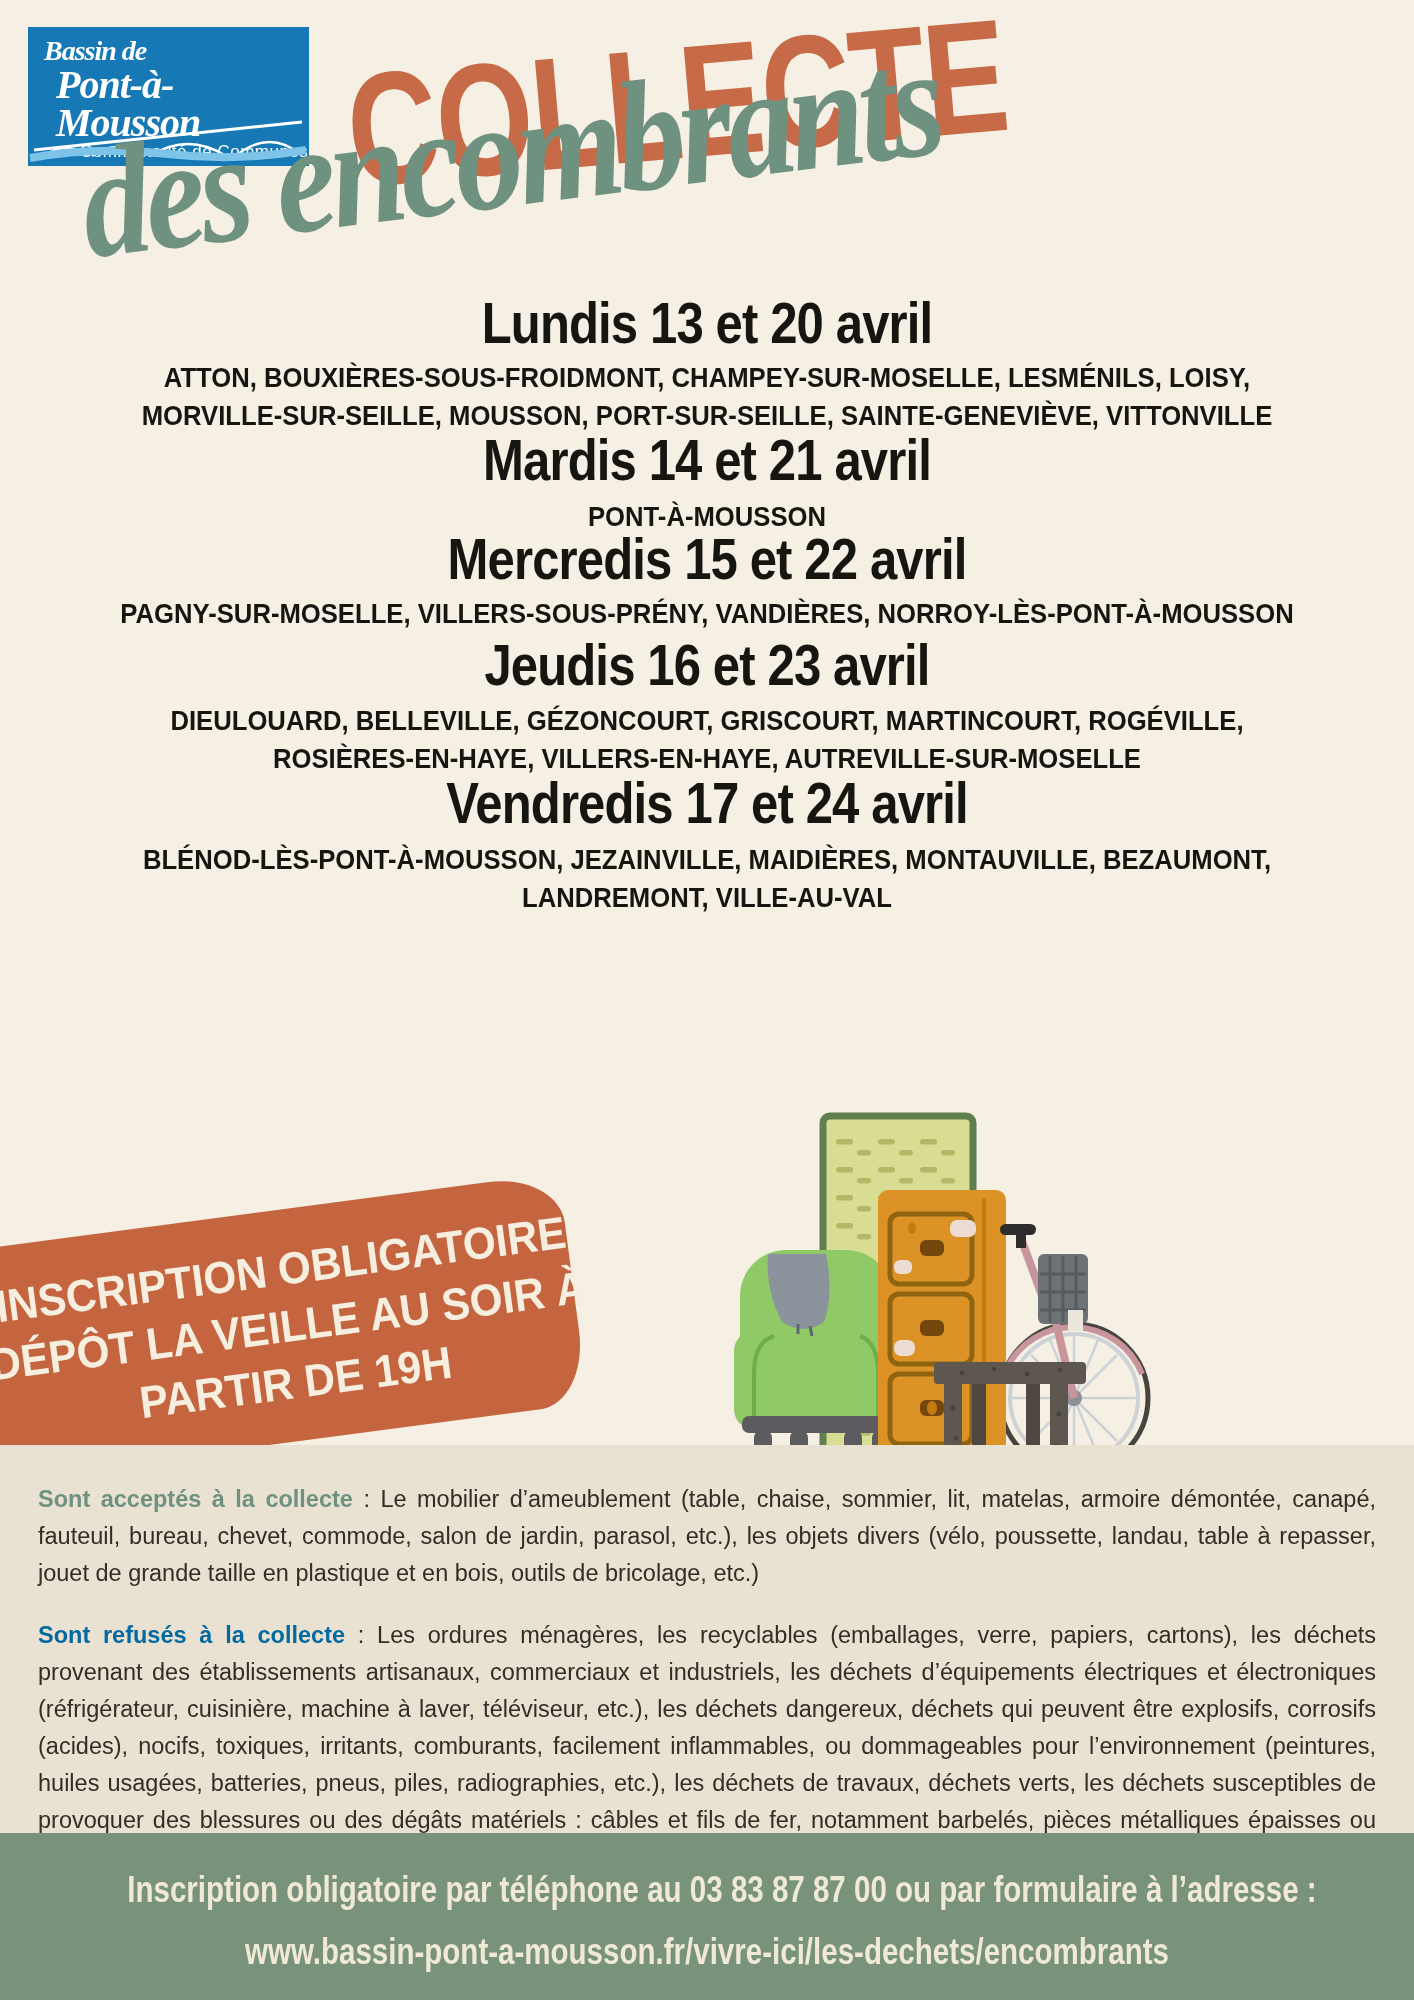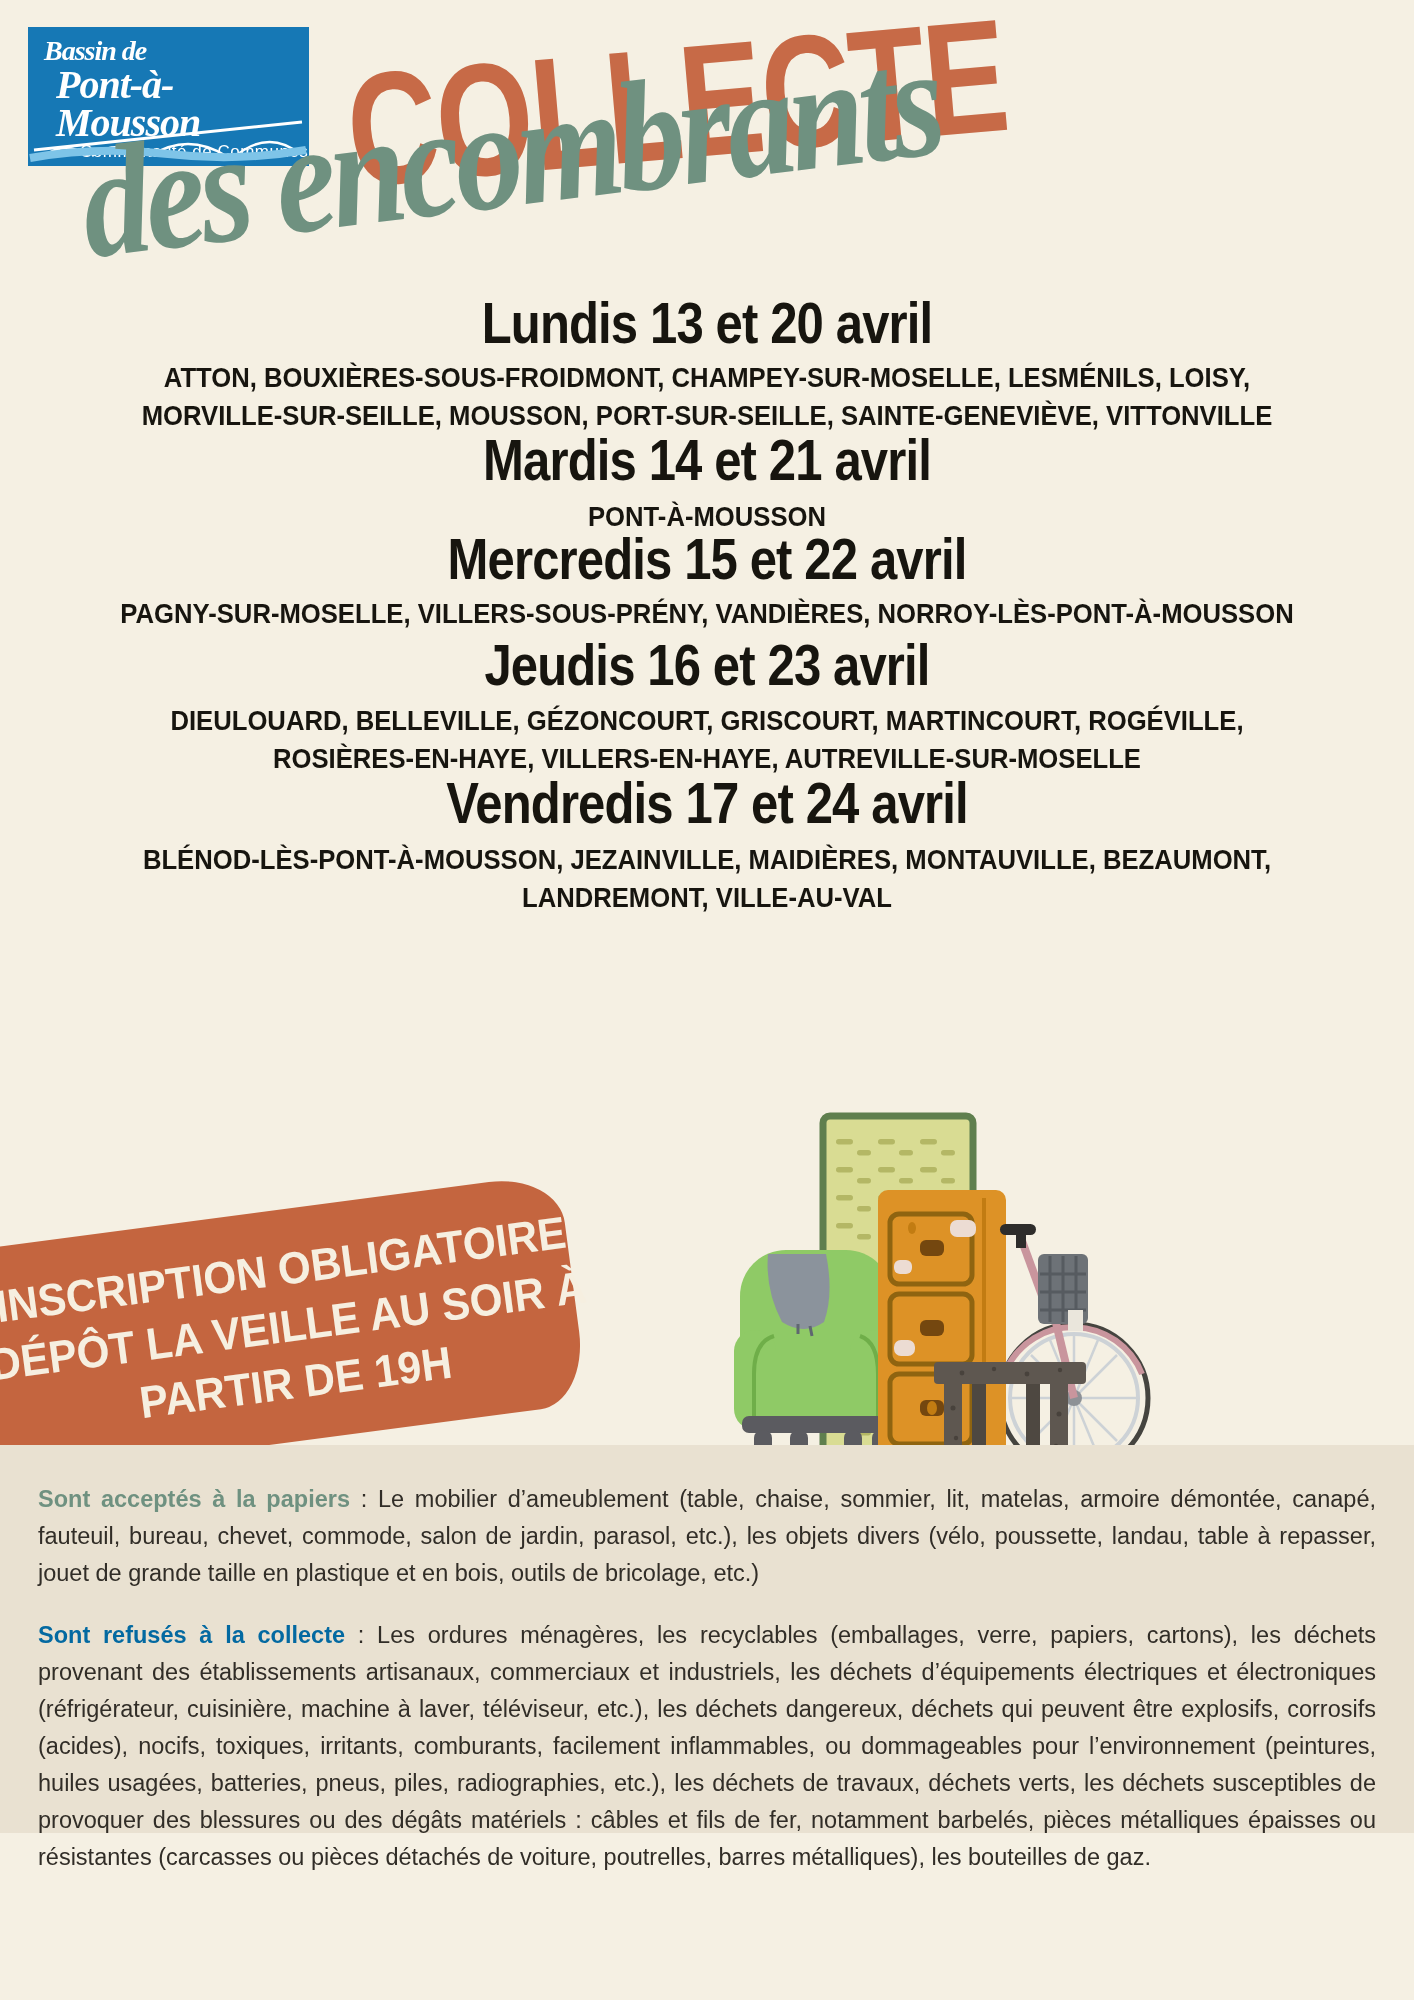--- a/index.html
+++ b/index.html
@@ -218,18 +218,22 @@
     </g>
   </svg>
 
   <div class="badge">
     <div class="badge-text">INSCRIPTION OBLIGATOIRE
 DÉPÔT LA VEILLE AU SOIR À
 PARTIR DE 19H</div>
   </div>
 
   <div class="info">
-    <p><span class="lbl lbl-ok">Sont acceptés à la papiers</span><span> : Le mobilier d’ameublement (table, chaise, sommier, lit, matelas, armoire démontée, canapé, fauteuil, bureau, chevet, commode, salon de jardin, parasol, etc.), les objets divers (vélo, poussette, landau, table à repasser, jouet de grande taille en plastique et en bois, outils de bricolage, etc.)</span></p>
+    <p><span class="lbl lbl-ok">Sont acceptés à la collecte</span><span> : Le mobilier d’ameublement (table, chaise, sommier, lit, matelas, armoire démontée, canapé, fauteuil, bureau, chevet, commode, salon de jardin, parasol, etc.), les objets divers (vélo, poussette, landau, table à repasser, jouet de grande taille en plastique et en bois, outils de bricolage, etc.)</span></p>
     <p><span class="lbl lbl-no">Sont refusés à la collecte</span><span> : Les ordures ménagères, les recyclables (emballages, verre, papiers, cartons), les déchets provenant des établissements artisanaux, commerciaux et industriels, les déchets d’équipements électriques et électroniques (réfrigérateur, cuisinière, machine à laver, téléviseur, etc.), les déchets dangereux, déchets qui peuvent être explosifs, corrosifs (acides), nocifs, toxiques, irritants, comburants, facilement inflammables, ou dommageables pour l’environnement (peintures, huiles usagées, batteries, pneus, piles, radiographies, etc.), les déchets de travaux, déchets verts, les déchets susceptibles de provoquer des blessures ou des dégâts matériels : câbles et fils de fer, notamment barbelés, pièces métalliques épaisses ou résistantes (carcasses ou pièces détachés de voiture, poutrelles, barres métalliques), les bouteilles de gaz.</span></p>
   </div>
 
+  <div class="footer">
+    <div class="footer-l1">Inscription obligatoire par téléphone au 03 83 87 87 00 ou par formulaire à l’adresse :</div>
+    <div class="footer-l2">www.bassin-pont-a-mousson.fr/vivre-ici/les-dechets/encombrants</div>
+  </div>
 
 </div>
 
 </body></html>

